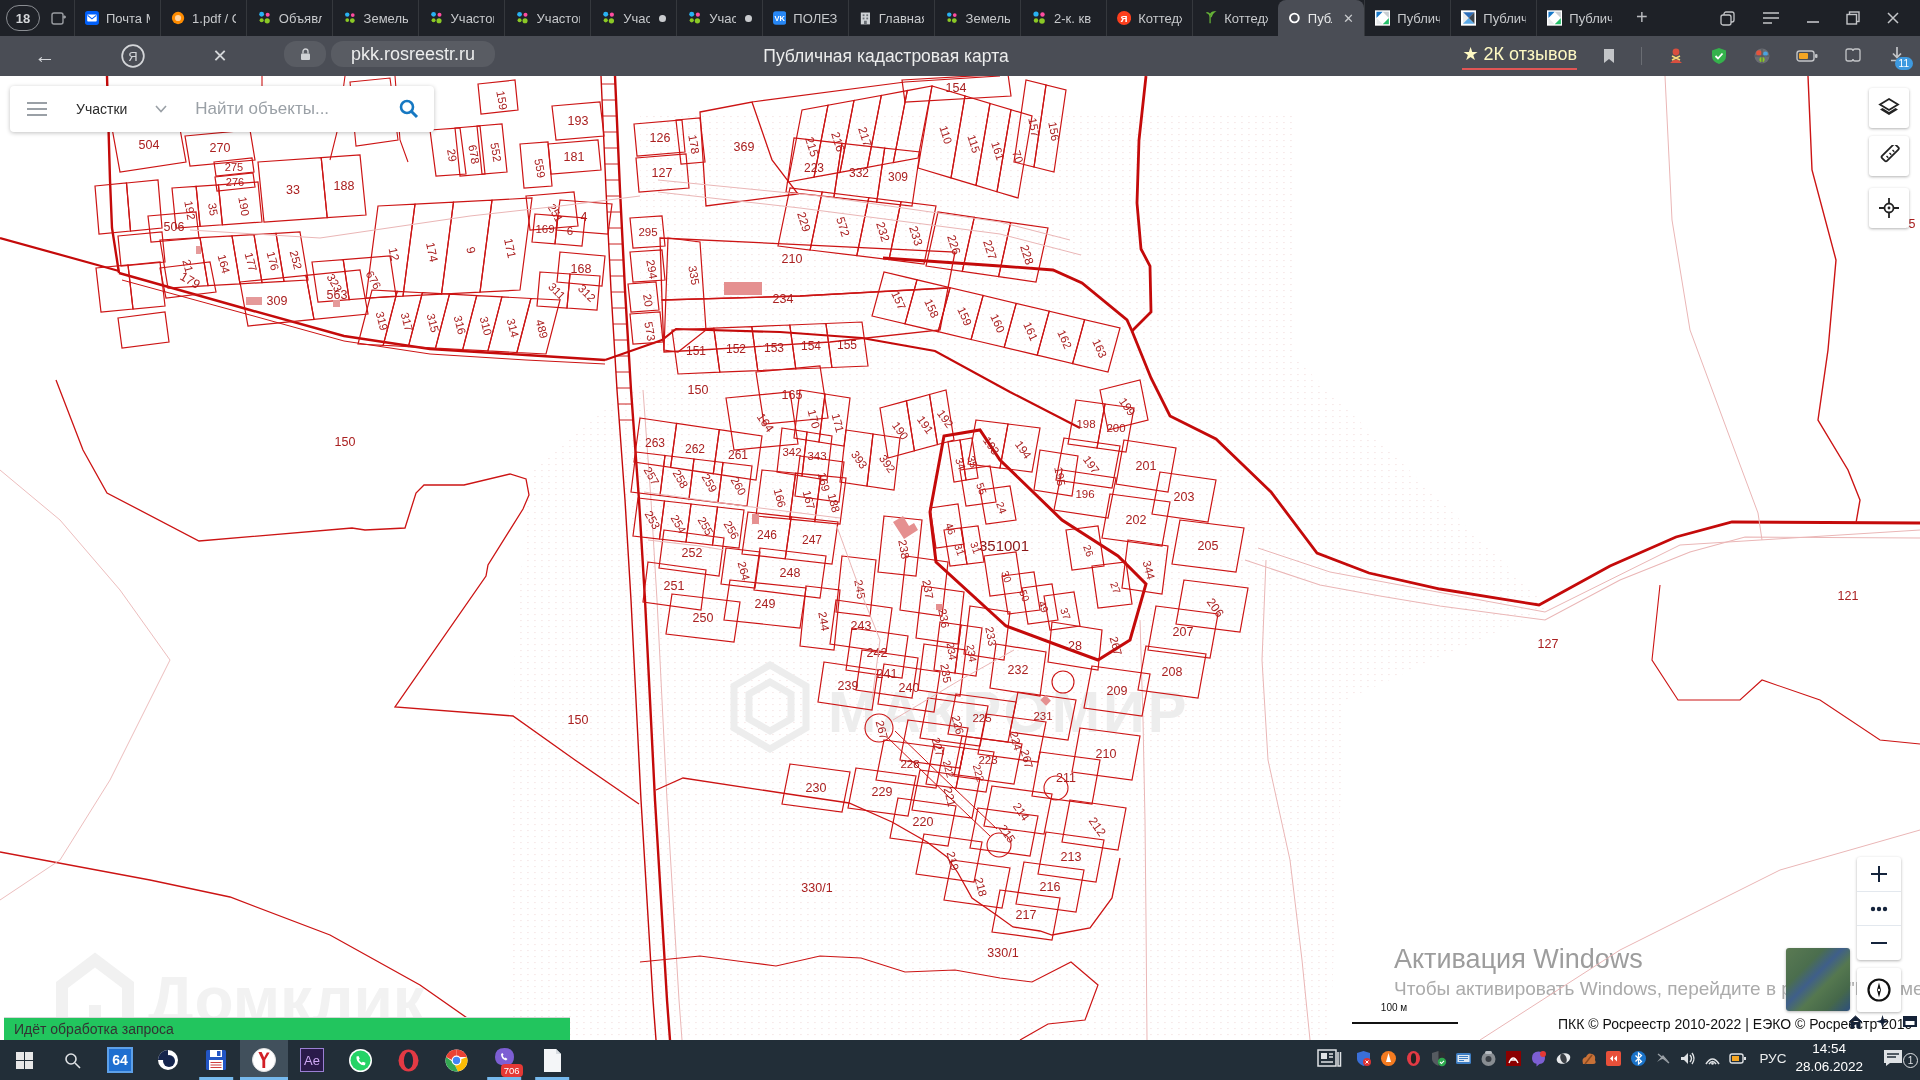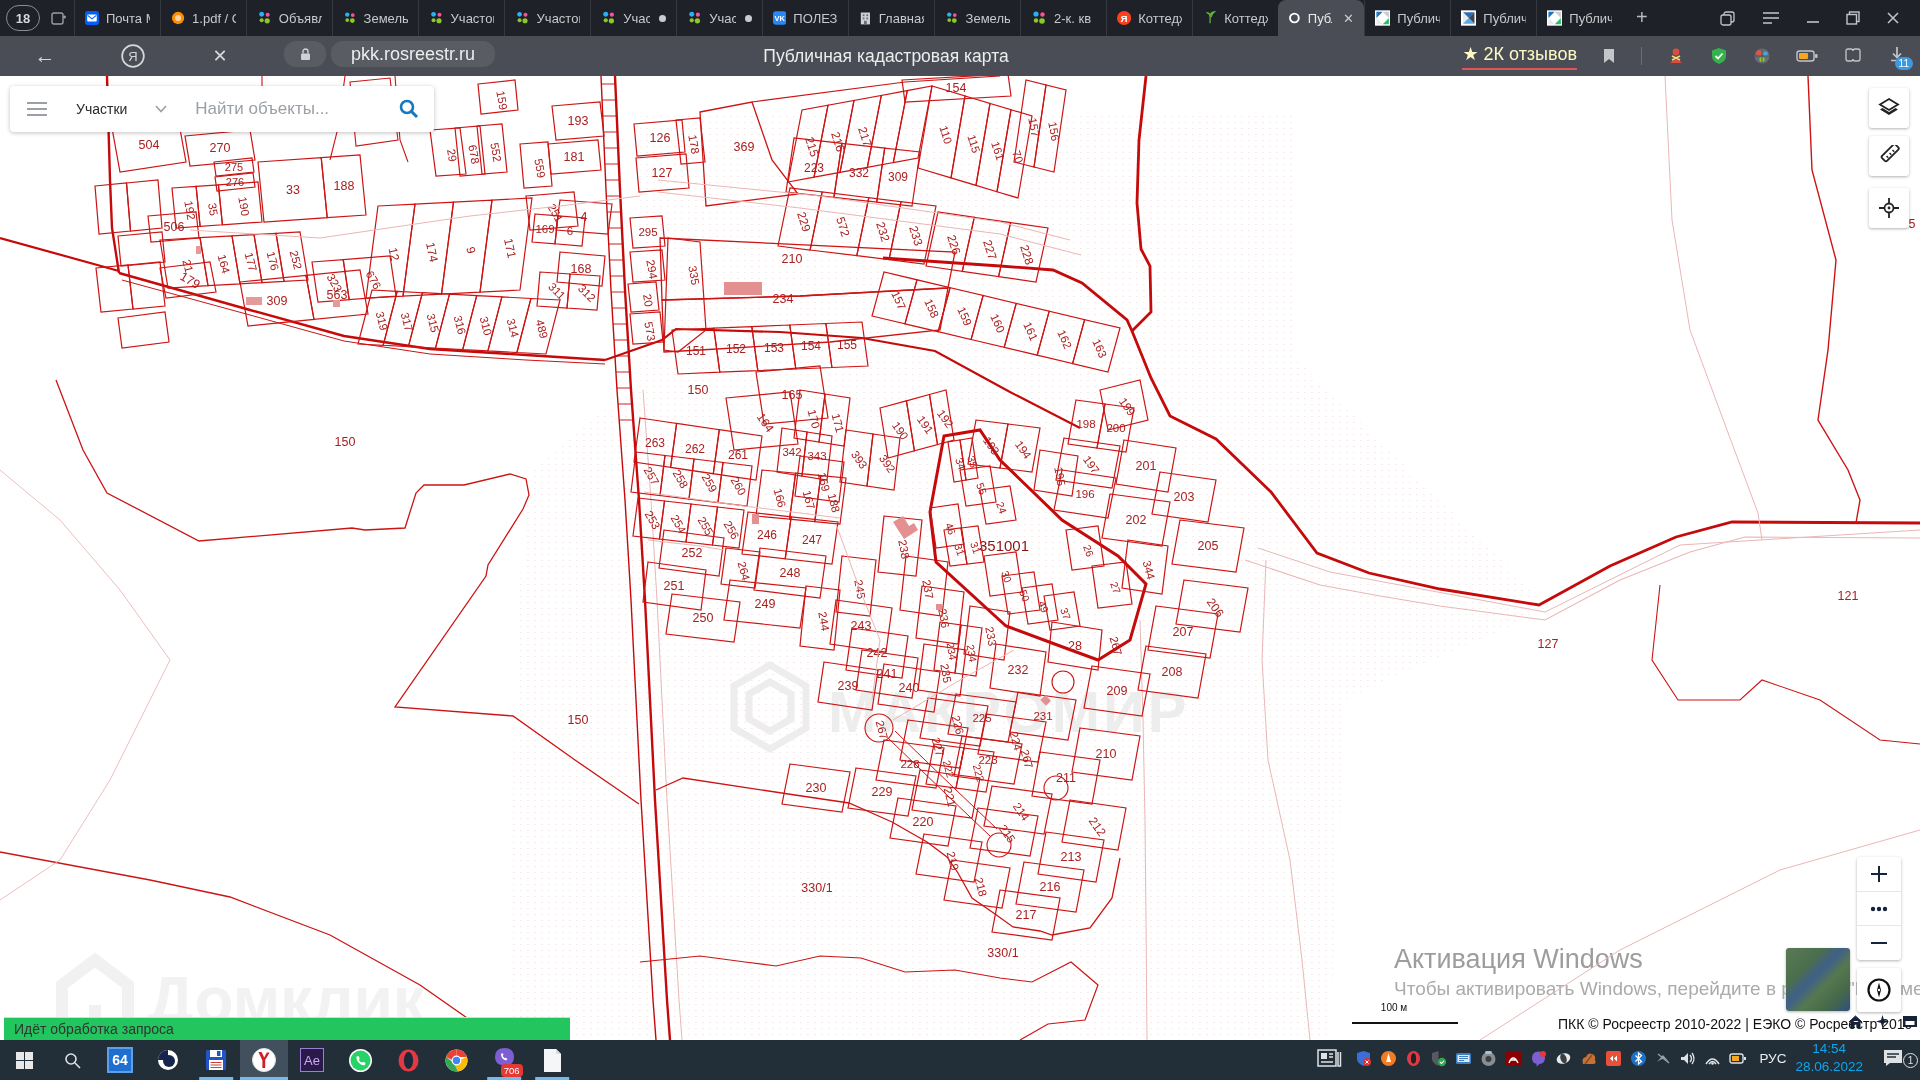--- a/index.html
+++ b/index.html
@@ -1018,21 +1018,21 @@
         </svg>
       </div>
       <div style="display:flex;align-items:center;justify-content:center;width:24px">
         <svg width="18" height="17" viewBox="0 0 18 17">
           <rect x="1" y="4" width="13" height="9" rx="2" fill="none" stroke="#dfe2e5" stroke-width="1.4"></rect>
           <rect x="3" y="6" width="7" height="5" fill="#f5a623"></rect>
           <rect x="15" y="7" width="2" height="3" fill="#dfe2e5" <="" svg=""></rect>
         </svg>
       </div>
         <div style="color:#eceeef;font-size:13.5px;padding:0 8px">РУС</div>
-        <div style="color:#0ea5e9;font-size:13.5px;text-align:center;line-height:1.35;padding-right:10px">14:54<br>28.06.2022</div>
+        <div style="color:#ffffff;font-size:13.5px;text-align:center;line-height:1.35;padding-right:10px">14:54<br>28.06.2022</div>
         <div style="position:relative;width:46px;display:flex;justify-content:center;padding-right:8px">
         <svg width="22" height="20" viewBox="0 0 22 20">
           <path d="M2 2 H20 V15 H8 L4 18 V15 H2 Z" fill="#dfe2e5"></path>
           <path d="M5 6 H17 M5 9 H14" stroke="#222e38" stroke-width="1.4"></path>
         </svg>
         <div style="position:absolute;right:2px;bottom:0px;width:15px;height:15px;border-radius:50%;background:#222e38;border:1.5px solid #dfe2e5;color:#dfe2e5;font-size:10px;display:flex;align-items:center;justify-content:center">1</div>
       </div>
       </div>
     </div>
     <div class="statusbar">Идёт обработка запроса</div>

